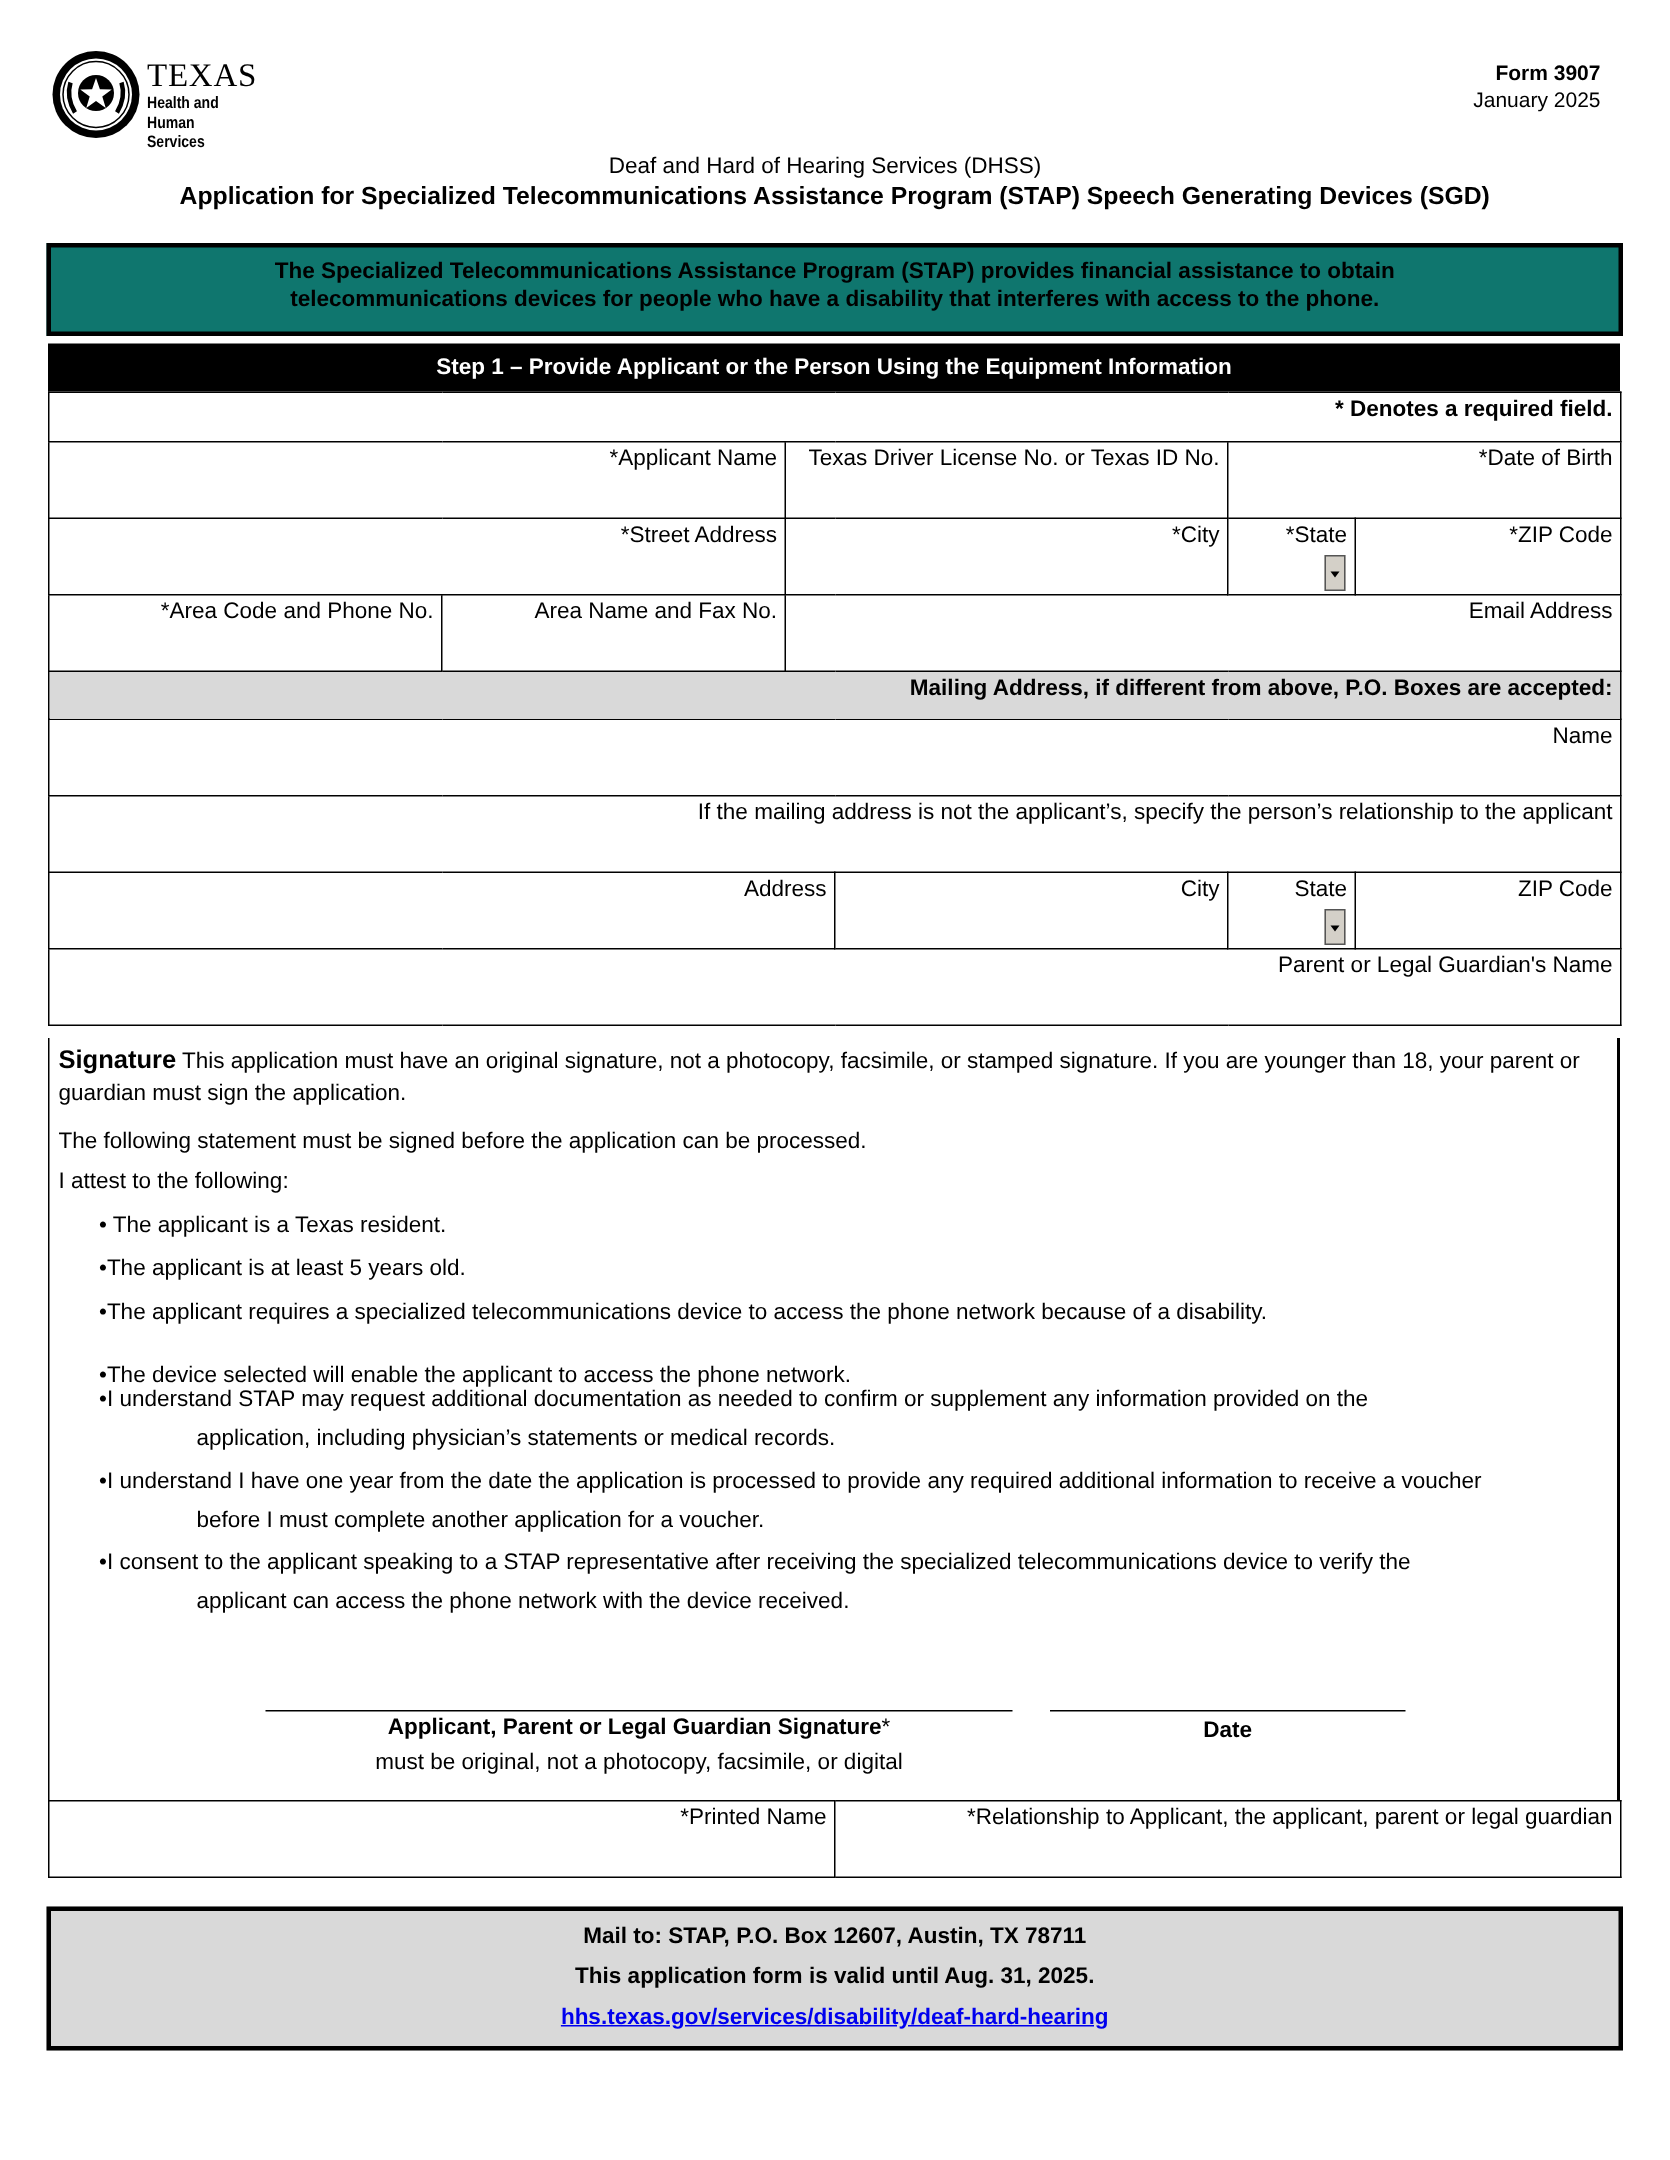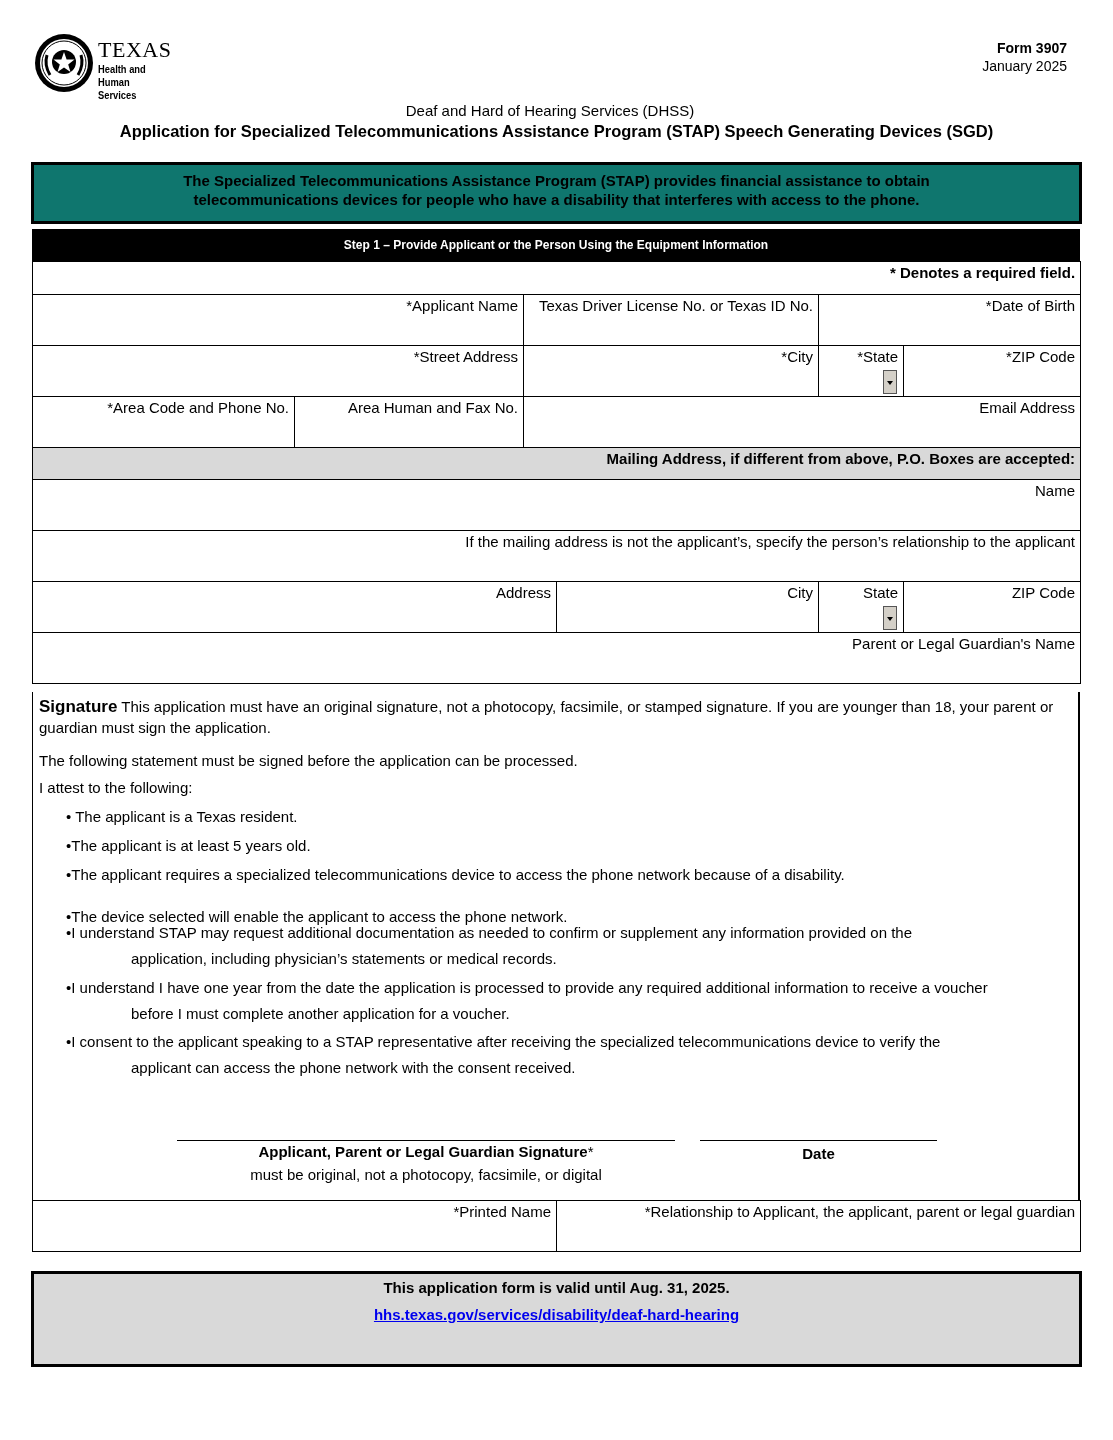--- a/index.html
+++ b/index.html
@@ -12,21 +12,21 @@
 
   .form-no { position: absolute; right: 46px; top: 39px; text-align: right; font-size: 14px; line-height: 18px; }
   .form-no .num { font-weight: bold; }
 
   .dept { position: absolute; left: 0; width: 1100px; top: 102px; text-align: center; font-size: 15px; }
   .title { position: absolute; left: 0; width: 1113px; top: 122px; text-align: center; font-size: 16.5px; font-weight: bold; }
 
   .intro { position: absolute; left: 31px; top: 162px; width: 1045px; height: 50px; border: 3px solid #000; background: #0f766e; text-align: center; font-size: 15px; font-weight: bold; line-height: 19px; padding-top: 6px; box-sizing: content-box; }
 
   .form-box { position: absolute; left: 32px; top: 229px; width: 1048px; }
-  .step-header { height: 32px; background: #000; color: #fff; text-align: center; font-weight: bold; font-size: 12px; line-height: 32px; }
+  .step-header { height: 32px; background: #000; color: #fff; text-align: center; font-weight: bold; font-size: 15px; line-height: 32px; }
 
   table.grid { border-collapse: collapse; width: 1048px; table-layout: fixed; text-align: right; }
   table.grid td { border: 1px solid #000; vertical-align: top; font-size: 15px; padding: 2px 5px; position: relative; }
   .row-req td { height: 28px; padding-top: 6px; }
   .row-field td { height: 46px; }
   .shaded td { background: #d9d9d9; font-weight: bold; height: 27px; padding-top: 6px; }
 
   .dropdown { position: absolute; right: 6px; bottom: 2px; width: 14px; height: 24px; background: #d4d0c8; border: 1px solid #555; box-sizing: border-box; }
   .dropdown::after { content: ""; position: absolute; left: 3px; top: 10px; border-left: 3px solid transparent; border-right: 3px solid transparent; border-top: 4px solid #000; }
 
@@ -103,21 +103,21 @@
       <td colspan="3"><span>*Date of Birth</span></td>
     </tr>
     <tr class="row-field">
       <td colspan="2"><span>*Street Address</span></td>
       <td colspan="2"><span>*City</span></td>
       <td><span>*State</span><span class="dropdown"></span></td>
       <td colspan="2"><span>*ZIP Code</span></td>
     </tr>
     <tr class="row-field">
       <td><span>*Area Code and Phone No.</span></td>
-      <td><span>Area Human and Fax No.</span></td>
+      <td><span>Area Name and Fax No.</span></td>
       <td colspan="5"><span>Email Address</span></td>
     </tr>
     <tr class="shaded">
       <td colspan="7">Mailing Address, if different from above, P.O. Boxes are accepted:</td>
     </tr>
     <tr class="row-field">
       <td colspan="7"><span>Name</span></td>
     </tr>
     <tr class="row-field">
       <td colspan="7"><span>If the mailing address is not the applicant’s, specify the person’s relationship to the applicant</span></td>
@@ -141,21 +141,21 @@
   </div>
   <div class="sig-para" style="top:60px">The following statement must be signed before the application can be processed.</div>
   <div class="sig-para" style="top:87px">I attest to the following:</div>
 
   <div class="bullet" style="top:112px"><span>• The applicant is a Texas resident.</span></div>
   <div class="bullet" style="top:141px"><span>•The applicant is at least 5 years old.</span></div>
   <div class="bullet" style="top:170px"><span>•The applicant requires a specialized telecommunications device to access the phone network because of a disability.</span></div>
   <div class="bullet" style="top:212px"><span>•The device selected will enable the applicant to access the phone network.</span></div>
   <div class="bullet" style="top:228px"><span>•I understand STAP may request additional documentation as needed to confirm or supplement any information provided on the</span><span class="cont">application, including physician’s statements or medical records.</span></div>
   <div class="bullet" style="top:283px"><span>•I understand I have one year from the date the application is processed to provide any required additional information to receive a voucher</span><span class="cont">before I must complete another application for a voucher.</span></div>
-  <div class="bullet" style="top:337px"><span>•I consent to the applicant speaking to a STAP representative after receiving the specialized telecommunications device to verify the</span><span class="cont">applicant can access the phone network with the consent received.</span></div>
+  <div class="bullet" style="top:337px"><span>•I consent to the applicant speaking to a STAP representative after receiving the specialized telecommunications device to verify the</span><span class="cont">applicant can access the phone network with the device received.</span></div>
 
   <div class="sig-line" style="left:144px; width:498px"></div>
   <div class="sig-line" style="left:667px; width:237px"></div>
   <div class="sig-label" style="left:144px; width:498px; top:451px">
     <b>Applicant, Parent or Legal Guardian Signature</b><span>*</span>
   </div>
   <div class="sig-label" style="left:144px; width:498px; top:474px">must be original, not a photocopy, facsimile, or digital</div>
   <div class="sig-label" style="left:667px; width:237px; top:453px; font-weight:bold">Date</div>
 </div>
 
@@ -166,15 +166,16 @@
     </colgroup>
   <tbody>
       <tr>
     <td><span>*Printed Name</span></td>
     <td><span>*Relationship to Applicant, the applicant, parent or legal guardian</span></td>
   </tr>
 </tbody>
   </table>
 
 <div class="footer">
+  <div style="margin-top:3px">Mail to: STAP, P.O. Box 12607, Austin, TX 78711</div>
   <div>This application form is valid until Aug. 31, 2025.</div>
   <div><a>hhs.texas.gov/services/disability/deaf-hard-hearing</a></div>
 </div>
 
 </body></html>

